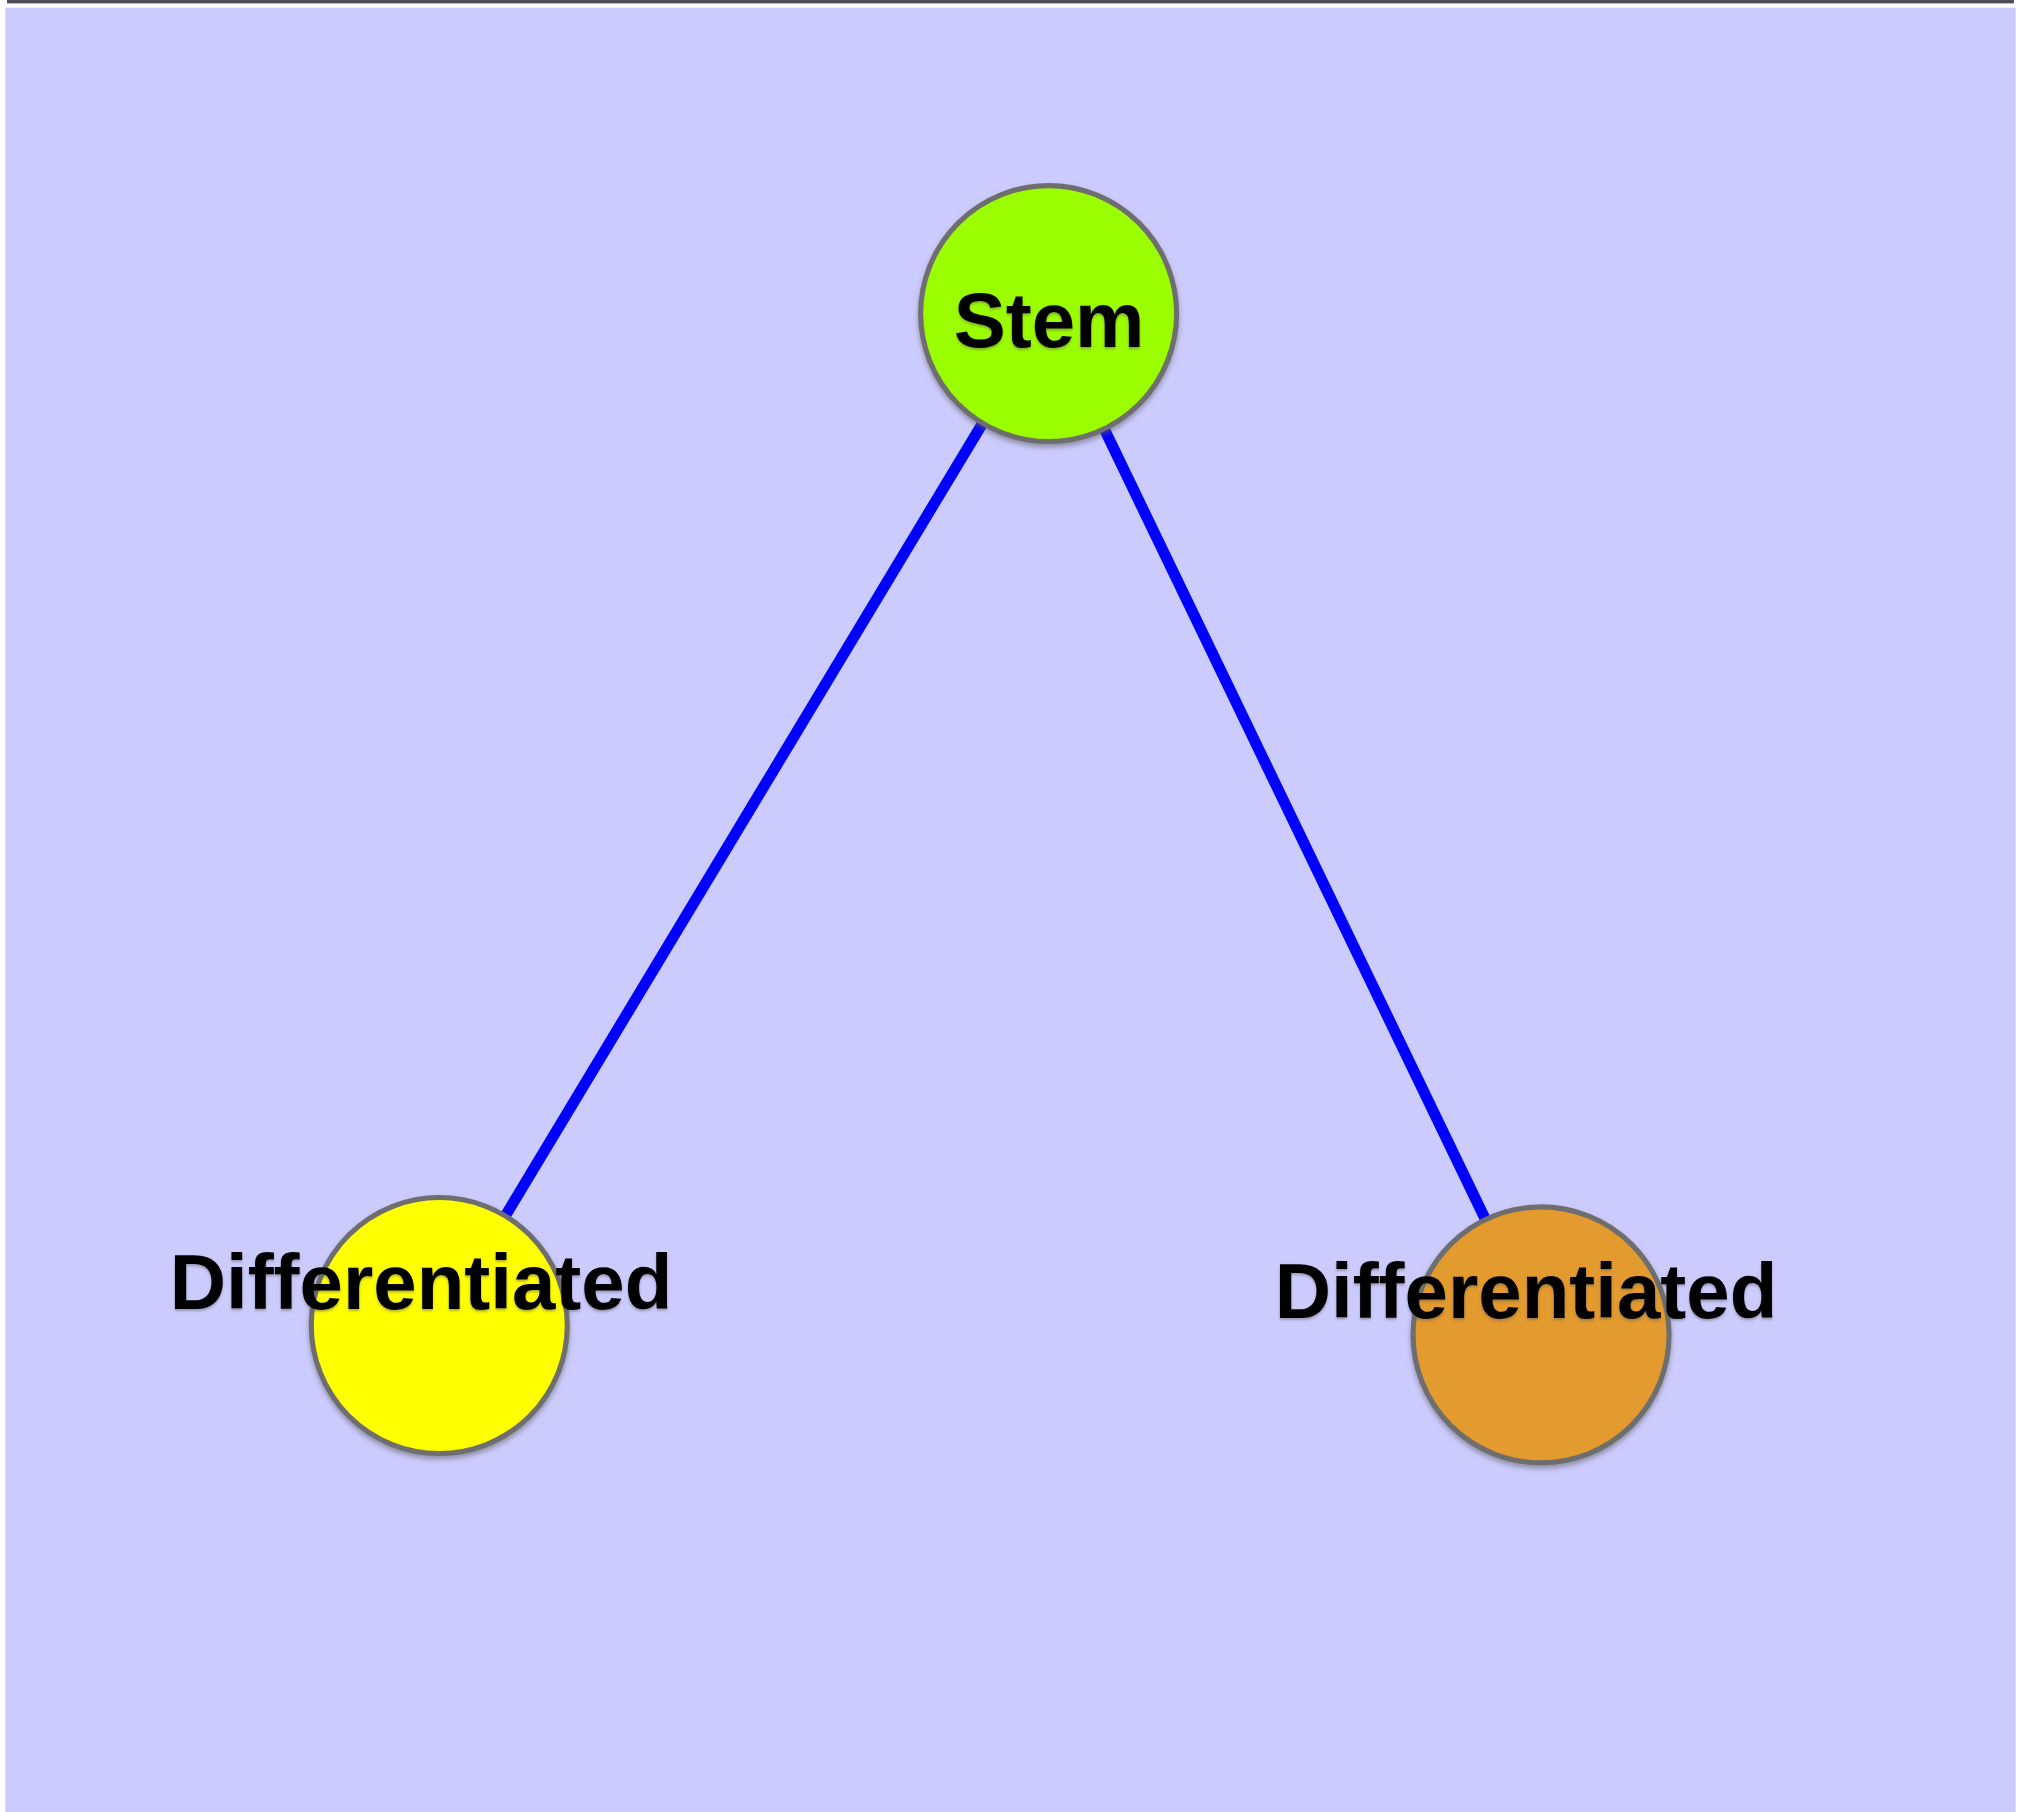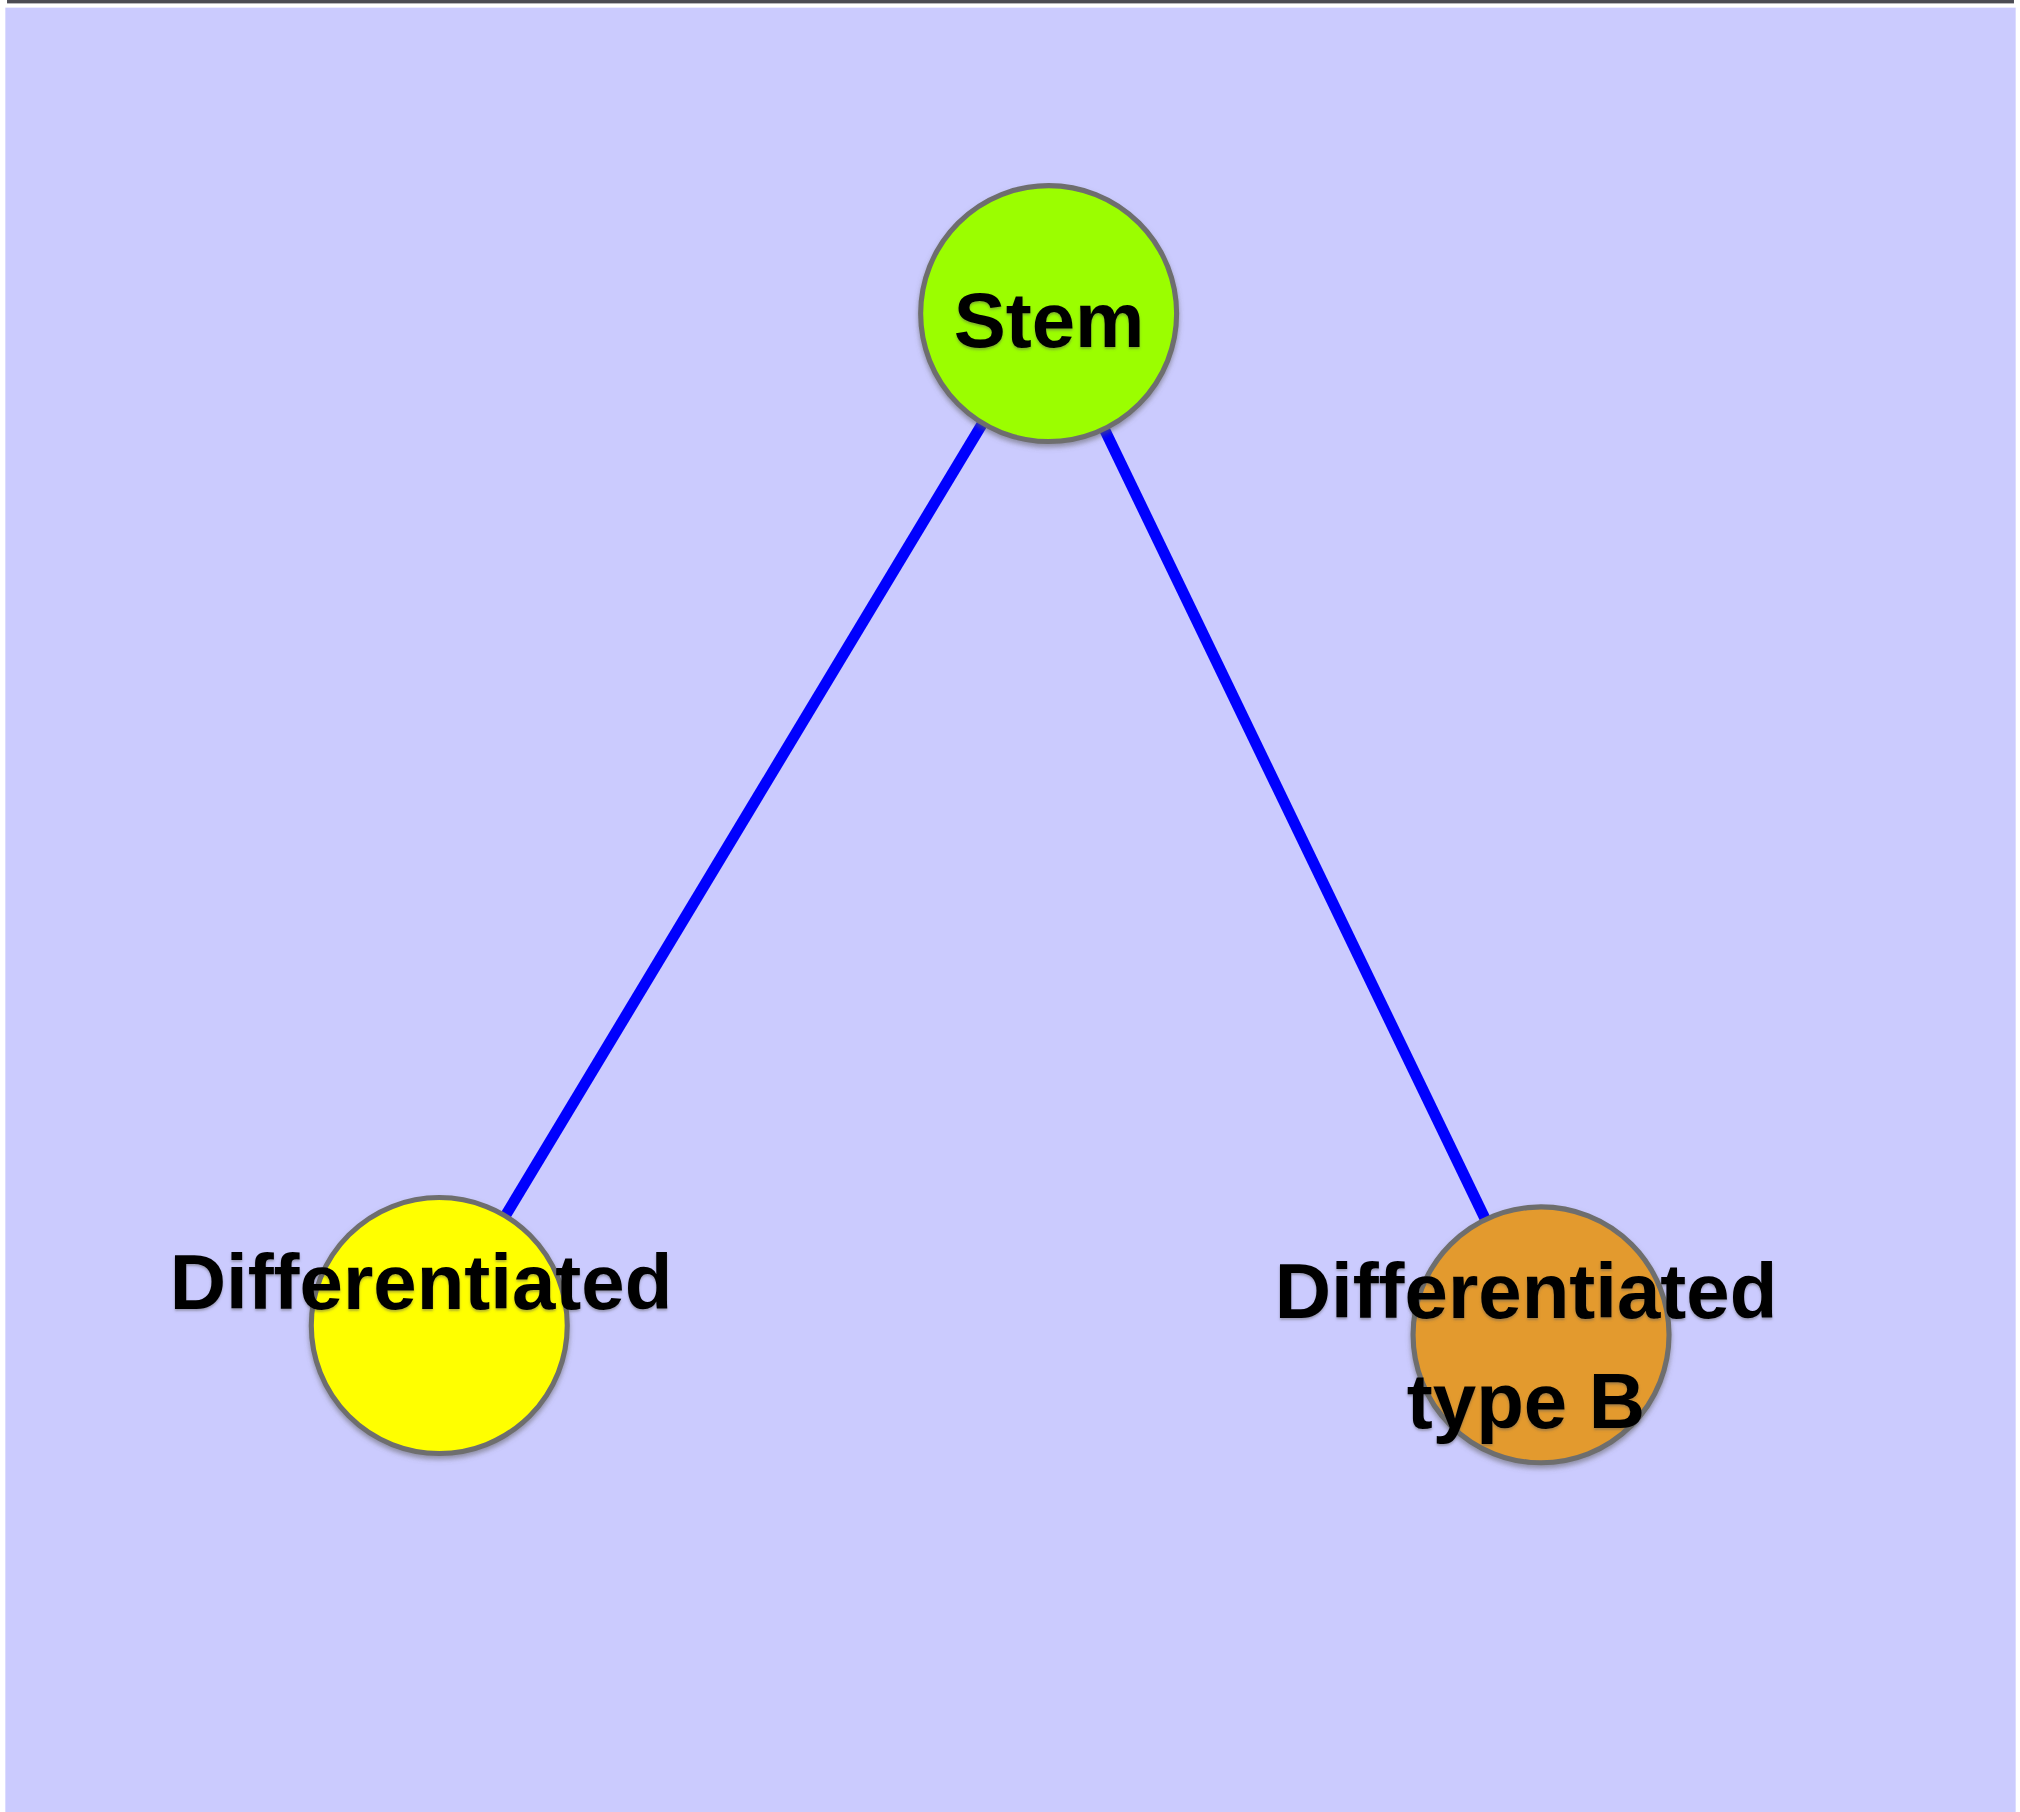--- a/index.html
+++ b/index.html
@@ -62,17 +62,16 @@
   <div class="node-label" style="left:1049px; top:265px;">
     <div>Stem</div>
   </div>
 
   <div class="node-label" style="left:421px; top:1227px;">
     <div>Differentiated</div>
   </div>
 
   <div class="node-label" style="left:1526px; top:1236px;">
     <div>Differentiated</div>
-    <div>type B</div>
   </div>
 
 </div>
 
 
 </body></html>

